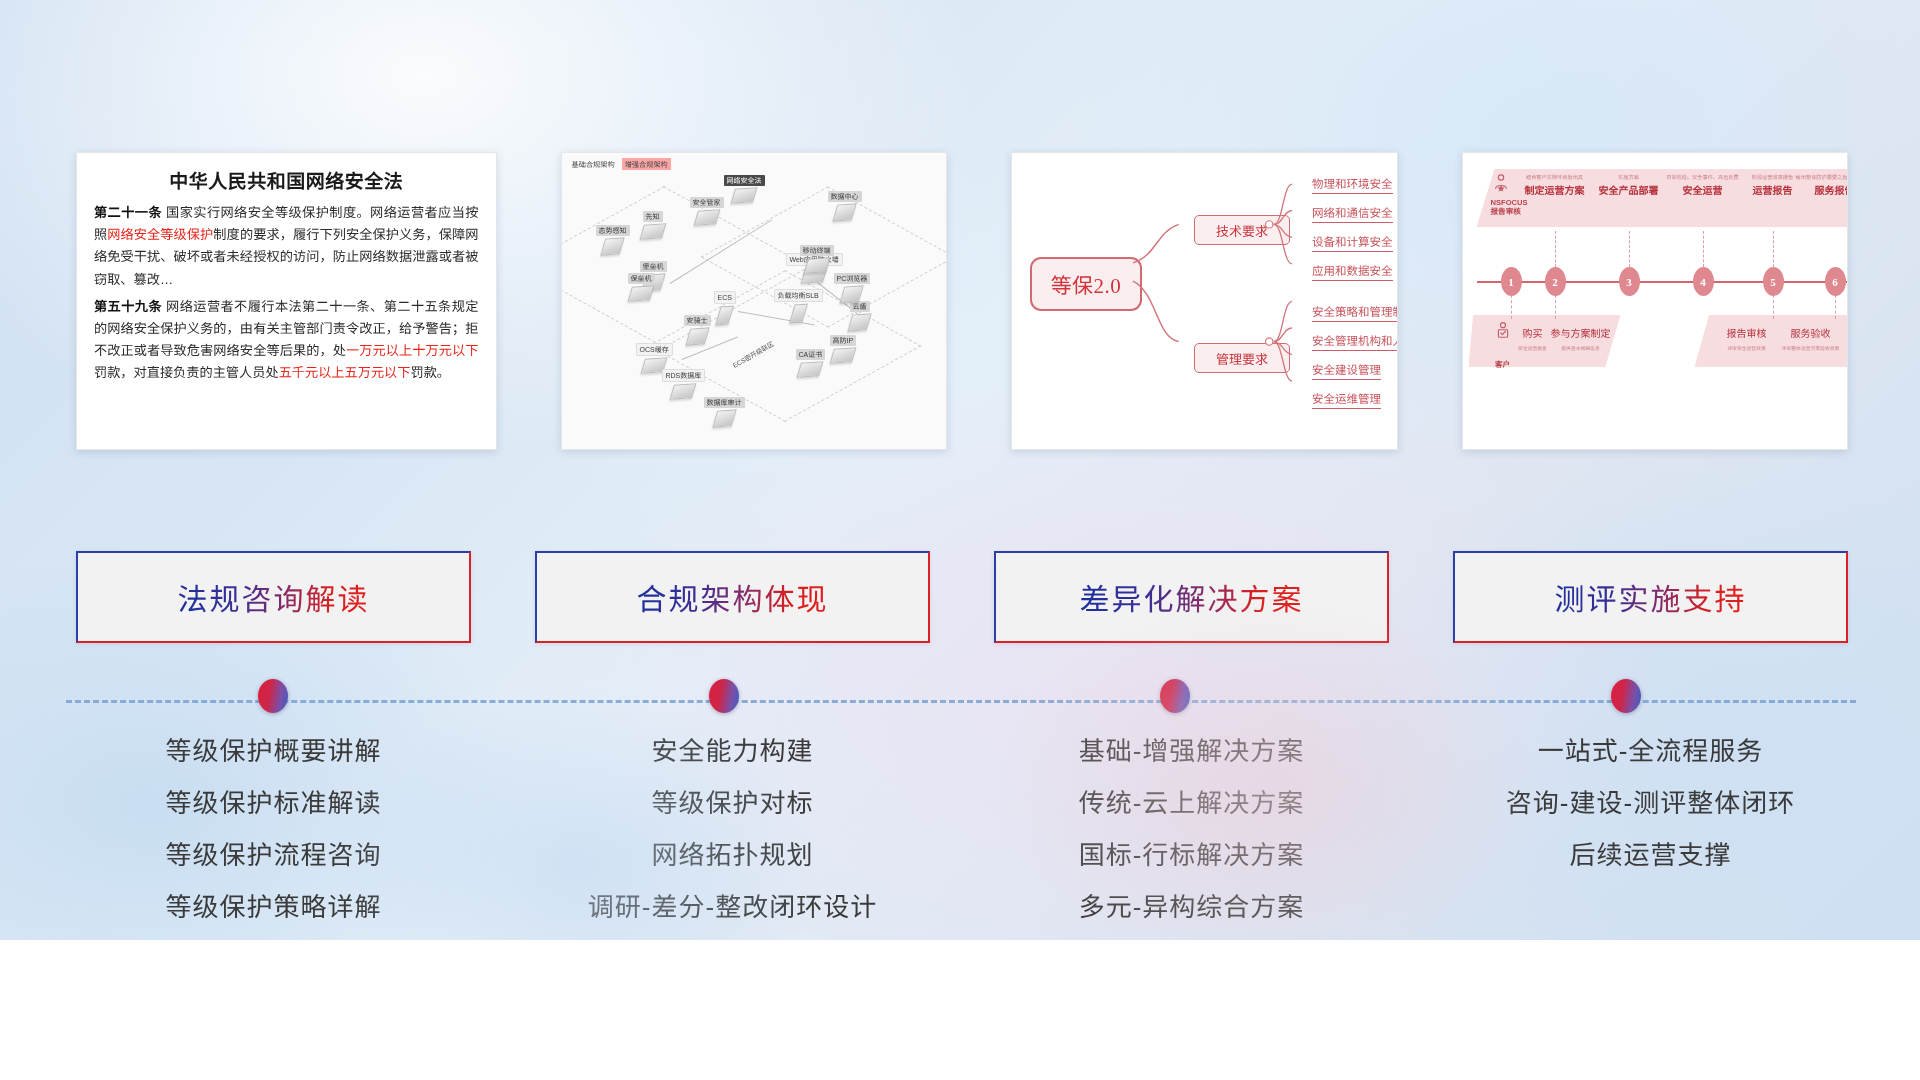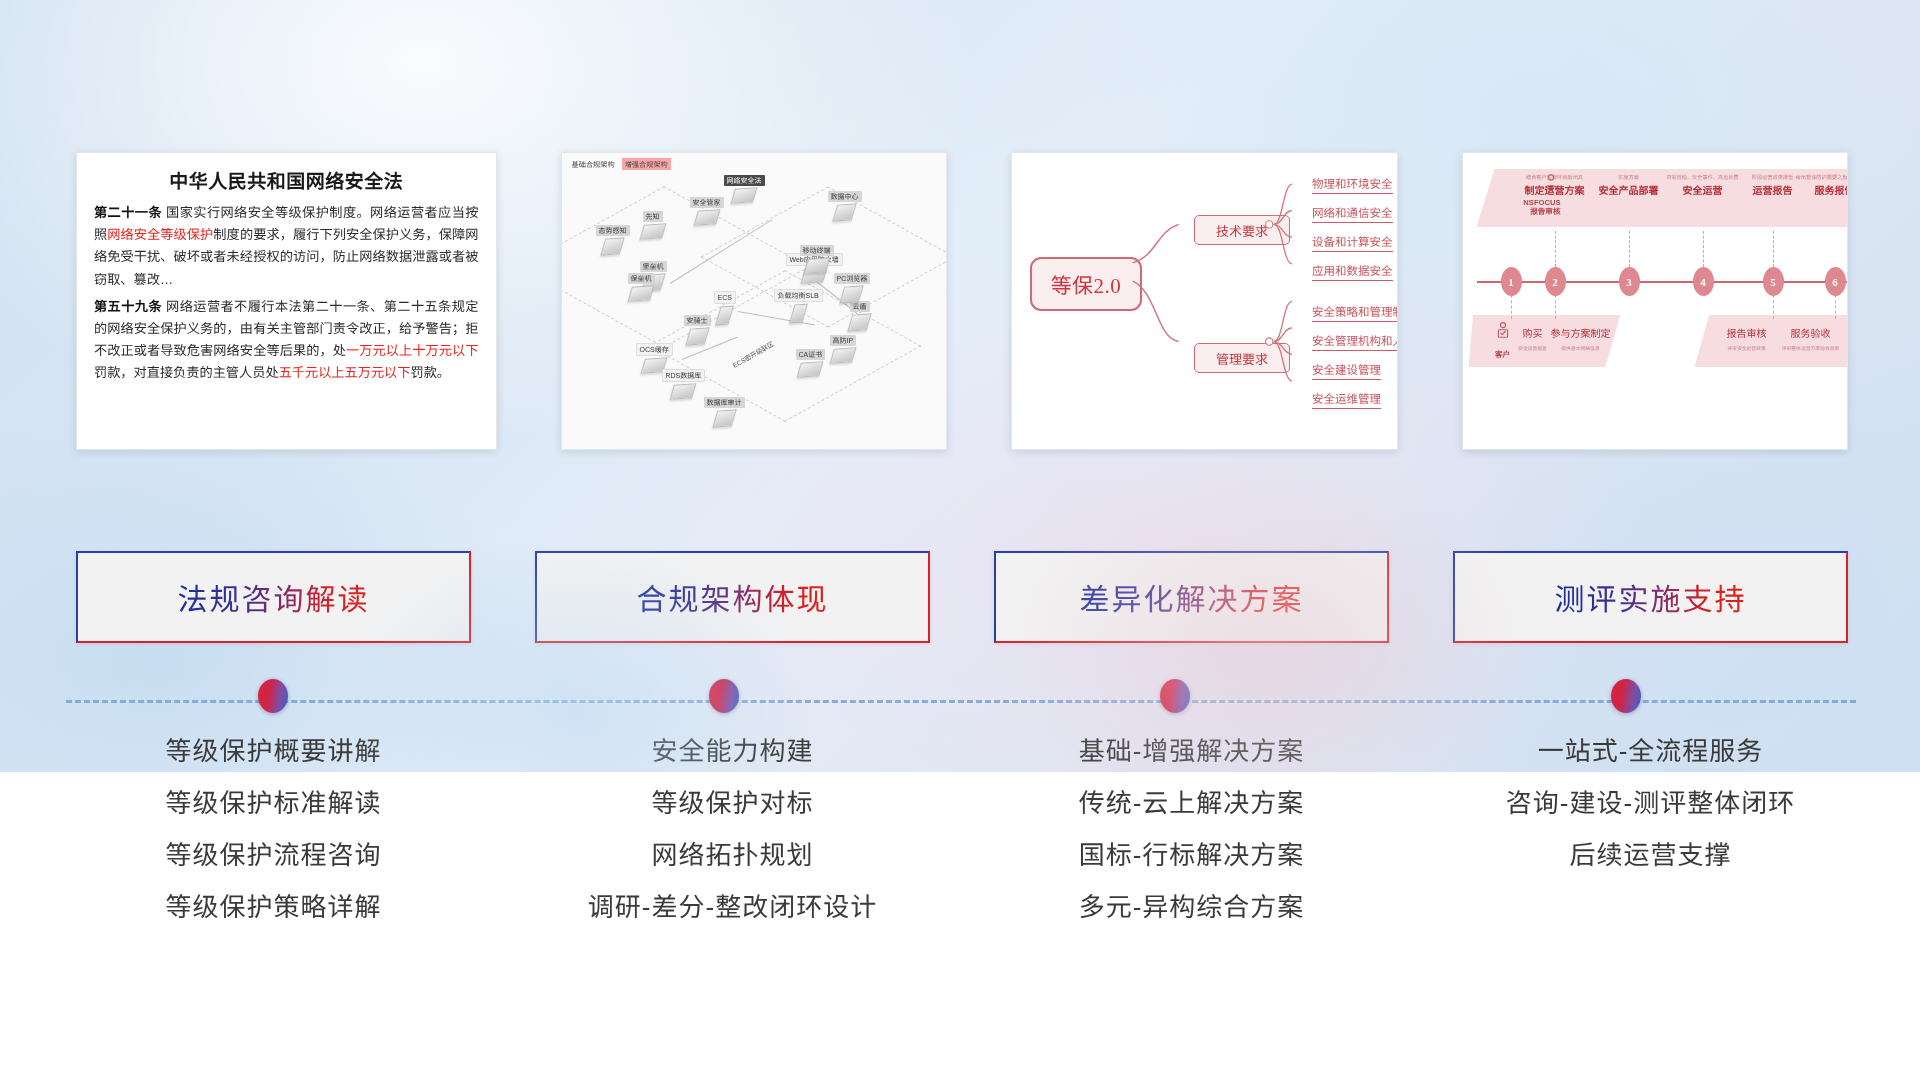--- a/index.html
+++ b/index.html
@@ -9,21 +9,21 @@
     width: 1920px;
     height: 1080px;
     overflow: hidden;
     font-family: "Liberation Sans", "DejaVu Sans", sans-serif;
   }
 
   
   #slide {
     position: relative;
     width: 1920px;
-    height: 772px;
+    height: 940px;
     background:
       radial-gradient(ellipse 900px 620px at 22% 8%,  rgba(255,255,255,0.88) 0%, rgba(255,255,255,0) 62%),
       radial-gradient(ellipse 780px 560px at 80% 14%, rgba(214,232,248,0.85) 0%, rgba(214,232,248,0) 60%),
       radial-gradient(ellipse 900px 520px at 58% 72%, rgba(236,226,242,0.75) 0%, rgba(236,226,242,0) 60%),
       radial-gradient(ellipse 700px 480px at 90% 80%, rgba(205,224,243,0.80) 0%, rgba(205,224,243,0) 62%),
       radial-gradient(ellipse 620px 420px at 8% 86%,  rgba(196,219,241,0.80) 0%, rgba(196,219,241,0) 62%),
       radial-gradient(ellipse 500px 360px at 45% 40%, rgba(226,240,250,0.70) 0%, rgba(226,240,250,0) 65%),
       linear-gradient(135deg, #cfe0f2 0%, #d8e6f4 26%, #e4eef8 48%, #dfe6f2 70%, #cddff1 100%);
   }
   #slide::after {
@@ -148,22 +148,22 @@
     left: 6px; top: 162px; width: 152px; height: 52px;
     background: #f7dde0;
     clip-path: polygon(3% 0, 100% 0, 90% 100%, 0 100%);
   }
   .road-band.lower-r {
     left: 232px; top: 162px; width: 182px; height: 52px;
     background: #f7dde0;
     clip-path: polygon(8% 0, 100% 0, 92% 100%, 0 100%);
   }
   .road-expert {
-    position: absolute; left: 40px; top: 20px;
-    width: 58px; text-align: right; z-index: 3;
+    position: absolute; left: 28px; top: 20px;
+    width: 58px; text-align: left; z-index: 3;
   }
   .road-expert .nm { font-size: 7.6px; color: #b9434c; line-height: 1.25; font-weight: bold; }
   .road-step {
     position: absolute; z-index: 3; text-align: center; width: 78px;
   }
   .road-step .sub { font-size: 5.2px; color: #c78189; line-height: 1.1; white-space: nowrap; }
   .road-step .nm  { font-size: 10px; color: #b5323c; font-weight: bold; margin-top: 1px; }
   .road-axis {
     position: absolute; left: 14px; top: 128px; width: 390px; height: 1.6px;
     background: #d4646d; z-index: 2;
@@ -175,21 +175,21 @@
     display: flex; align-items: center; justify-content: center;
     font-family: "Liberation Serif", "DejaVu Serif", serif;
   }
   .road-tick {
     position: absolute; width: 1px; border-left: 1px dashed #dba0a7; z-index: 1;
   }
   .road-cust {
     position: absolute; left: 18px; top: 168px; width: 44px;
     text-align: center; z-index: 3;
   }
-  .road-cust .nm { font-size: 7.6px; color: #b9434c; font-weight: bold; margin-top: 2px; }
+  .road-cust .nm { font-size: 7.6px; color: #b9434c; font-weight: bold; margin-top: 12px; }
   .road-l2 { position: absolute; z-index: 3; text-align: center; width: 88px; }
   .road-l2 .nm  { font-size: 10px; color: #b5323c; font-weight: normal; }
   .road-l2 .sub { font-size: 4.8px; color: #c78189; margin-top: 4px; white-space: nowrap; }
 
   .person-ico { width: 20px; height: 20px; margin: 0 auto 1px; }
 
   
   .titles-row {
     position: absolute;
     top: 551px; left: 76px;

